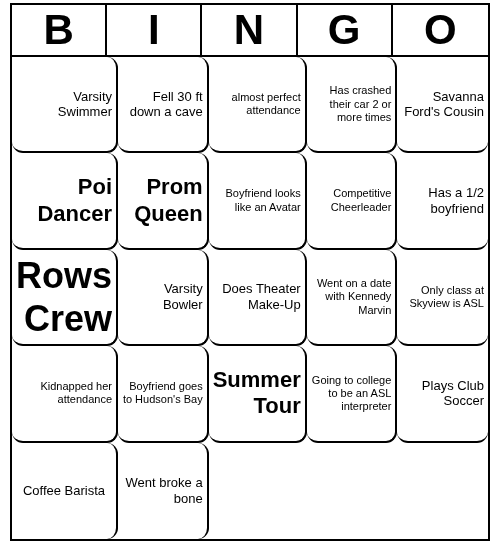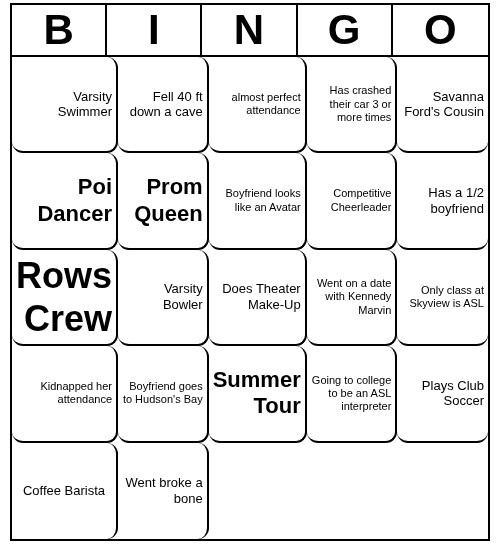--- a/index.html
+++ b/index.html
@@ -73,27 +73,27 @@
       <div class="bingo-header-cell">I</div>
       <div class="bingo-header-cell">N</div>
       <div class="bingo-header-cell">G</div>
       <div class="bingo-header-cell">O</div>
     </div>
   <div class="bingo-grid">
   <div class="bingo-cell">
         <span class="size-md">Varsity Swimmer</span>
       </div>
       <div class="bingo-cell">
-        <span class="size-md">Fell 40 ft down a cave</span>
+        <span class="size-md">Fell 30 ft down a cave</span>
       </div>
       <div class="bingo-cell">
         <span class="size-sm">almost perfect attendance</span>
       </div>
       <div class="bingo-cell">
-        <span class="size-sm">Has crashed their car 3 or more times</span>
+        <span class="size-sm">Has crashed their car 2 or more times</span>
       </div>
       <div class="bingo-cell">
         <span class="size-md">Savanna Ford's Cousin</span>
       </div>
       <div class="bingo-cell">
         <span class="size-lg">Poi Dancer</span>
       </div>
       <div class="bingo-cell">
         <span class="size-lg">Prom Queen</span>
       </div>

